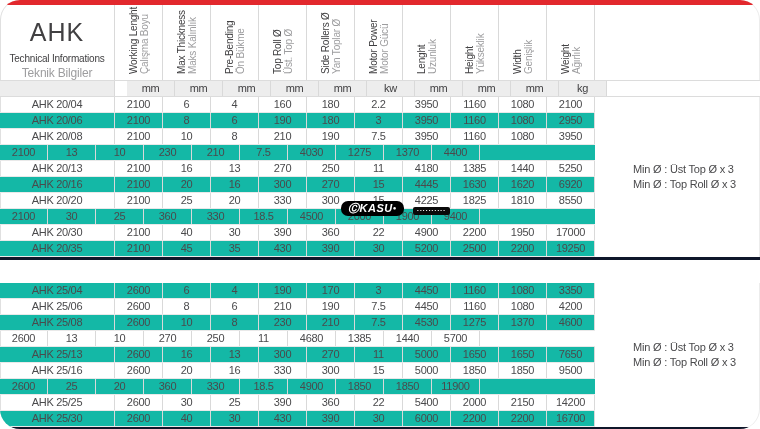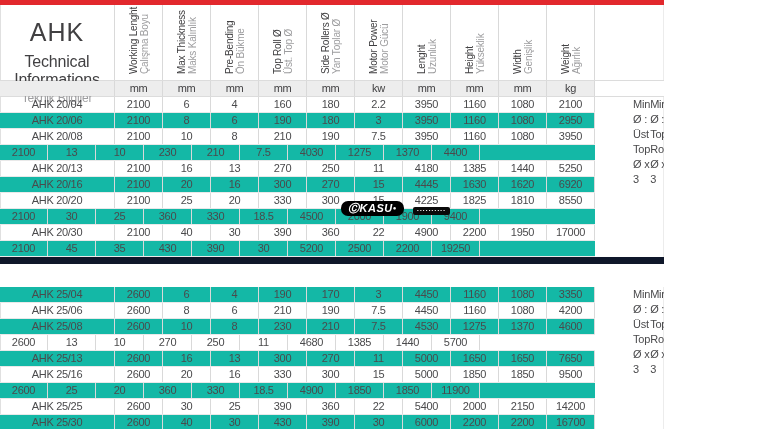--- a/index.html
+++ b/index.html
@@ -1,47 +1,48 @@
 <!DOCTYPE html>
 <html><head>
 <meta charset="utf-8">
 <style>
   html,body{margin:0;padding:0;background:#fff;}
   .page{
-    position:relative;width:664px;height:429px;background:#fff;overflow:hidden;
+    position:relative;width:760px;height:429px;background:#fff;overflow:hidden;
     font-family:"Liberation Sans",sans-serif;
     box-shadow:inset 1px 0 0 #e0e0e0, inset -1px 0 0 #ececec;
+    border-radius:20px;
   }
   .brand-bar{height:5px;background:#e2282d;}
   
   .thead{display:flex;height:75px;}
   .corner{width:115px;box-sizing:border-box;border-right:1px solid #d9d9d9;text-align:center;padding-top:13px;}
   .title{font-size:25px;letter-spacing:1px;color:#414042;}
-  .sub-en{font-size:16px;color:#414042;margin-top:6px;letter-spacing:-0.2px;}
+  .sub-en{font-size:10px;color:#414042;margin-top:6px;letter-spacing:-0.2px;}
   .sub-tr{font-size:12px;color:#9d9d9f;margin-top:2px;letter-spacing:-0.2px;}
   .col-heads{display:flex;}
   .col-head{width:48px;box-sizing:border-box;border-right:1px solid #d9d9d9;display:flex;justify-content:center;}
   .vlabel{writing-mode:vertical-rl;transform:rotate(180deg);height:100%;box-sizing:border-box;padding-top:6px;font-size:10px;line-height:11px;letter-spacing:-0.2px;}
   .vlabel .en{color:#414042;}
   .vlabel .tr{color:#9d9d9f;}
   .notes-head{flex:1;}
   
-  .units-row{display:flex;height:17px;border-top:1px solid #dcdcdc;border-bottom:1px solid #dcdcdc;box-sizing:border-box;}
+  .units-row{display:flex;height:17px;border-top:1px solid #dcdcdc;border-bottom:1px solid #dcdcdc;box-sizing:border-box;gap:12px;}
   .unit-corner{width:115px;box-sizing:border-box;border-right:1px solid #d9d9d9;background:#ededed;}
   .unit-cells{display:flex;background:#ededed;}
   .unit-cell{width:48px;box-sizing:border-box;border-right:1px solid #d9d9d9;text-align:center;font-size:11px;line-height:15px;color:#414042;letter-spacing:-0.3px;}
   .notes-unit{flex:1;background:#fff;}
   
-  .group{display:flex;border-bottom:7px solid #0f172a;}
+  .group{display:flex;border-bottom:3px solid #0f172a;}
   .rows{width:595px;}
   .row{display:flex;height:16px;box-sizing:border-box;border-bottom:1px solid #e9e9e9;line-height:15px;font-size:11px;color:#4a4a4c;letter-spacing:-0.3px;}
   .row.alt{background:#14b8a6;align-items:center;}
   .model{width:115px;box-sizing:border-box;border-right:1px solid #d9d9d9;text-align:center;}
   .val{width:48px;box-sizing:border-box;border-right:1px solid #d9d9d9;text-align:center;}
-  .note-cell{flex:1;display:flex;flex-direction:row;justify-content:center;padding-left:38px;font-size:11px;line-height:15px;color:#4a4a4c;letter-spacing:-0.2px;}
+  .note-cell{flex:1;display:flex;flex-direction:column;justify-content:center;padding-left:38px;font-size:11px;line-height:15px;color:#4a4a4c;letter-spacing:-0.2px;}
   .separator{height:23px;background:#fff;}
   
   .watermark{position:absolute;left:341px;top:198px;z-index:5;}
   .wm-main{background:#000;color:#fff;border-radius:7px;padding:0 7px;font-size:11px;font-weight:bold;font-style:italic;height:15px;line-height:15px;display:inline-block;letter-spacing:0.5px;}
   .wm-reg{font-size:6px;vertical-align:top;font-style:normal;}
   .wm-sub{background:#0a0a0a;color:#fff;font-size:4px;height:8px;line-height:8px;padding:0 4px;border-radius:2px;margin:-2px 0 0 5px;letter-spacing:1.5px;display:inline-block;}
 </style>
 </head>
 <body>
 
@@ -248,20 +249,21 @@
             <div class="val">30</div>
             <div class="val">390</div>
             <div class="val">360</div>
             <div class="val">22</div>
             <div class="val">4900</div>
             <div class="val">2200</div>
             <div class="val">1950</div>
             <div class="val">17000</div>
           </div>
           <div class="row alt">
+            <div class="model">AHK 20/35</div>
             <div class="val">2100</div>
             <div class="val">45</div>
             <div class="val">35</div>
             <div class="val">430</div>
             <div class="val">390</div>
             <div class="val">30</div>
             <div class="val">5200</div>
             <div class="val">2500</div>
             <div class="val">2200</div>
             <div class="val">19250</div>

